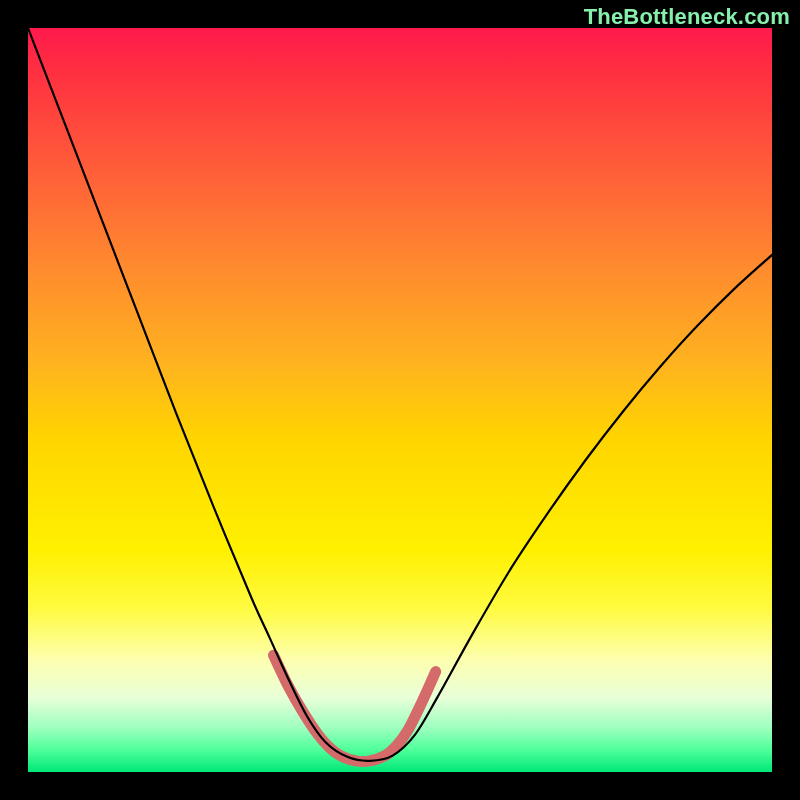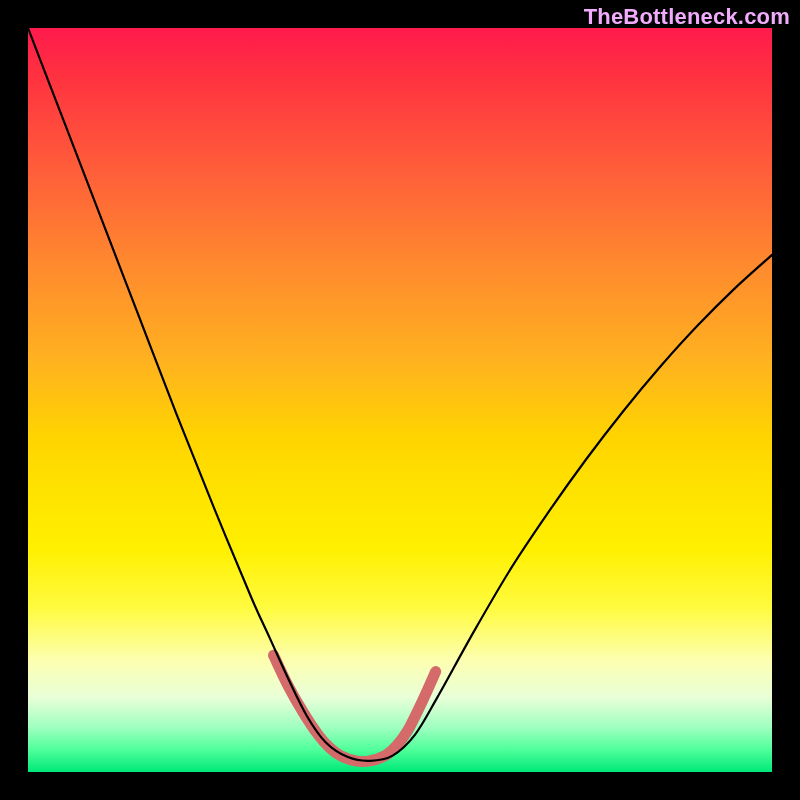--- a/index.html
+++ b/index.html
@@ -38,21 +38,21 @@
       #fdffb0 85%,
       #e8ffd8 90%,
       #9fffc0 94%,
       #4fff9a 97%,
       #00e878 100%);
   }
   .watermark {
     position: absolute;
     top: 4px;
     right: 10px;
-    color: #f0abfc;
+    color: #86efac;
     font-size: 22px;
     font-weight: 600;
     letter-spacing: 0.2px;
     z-index: 10;
     user-select: none;
   }
   svg.curve {
     position: absolute;
     left: 0;
     top: 0;

